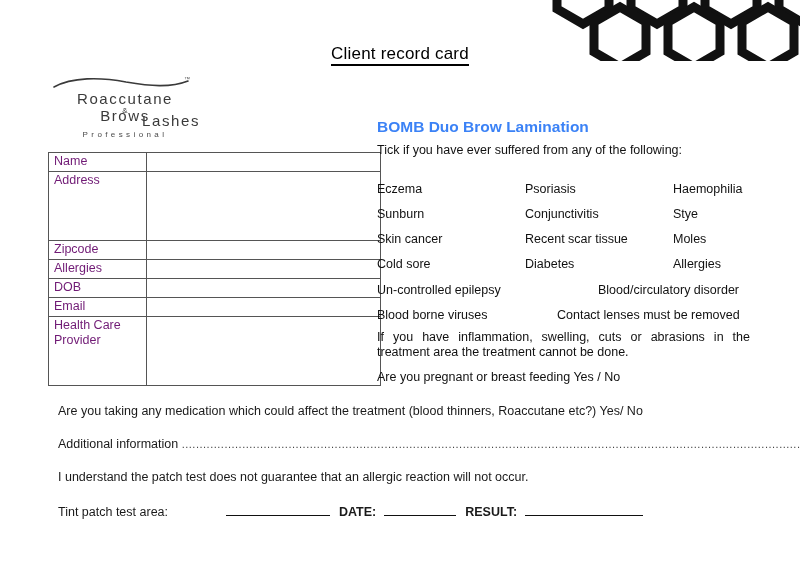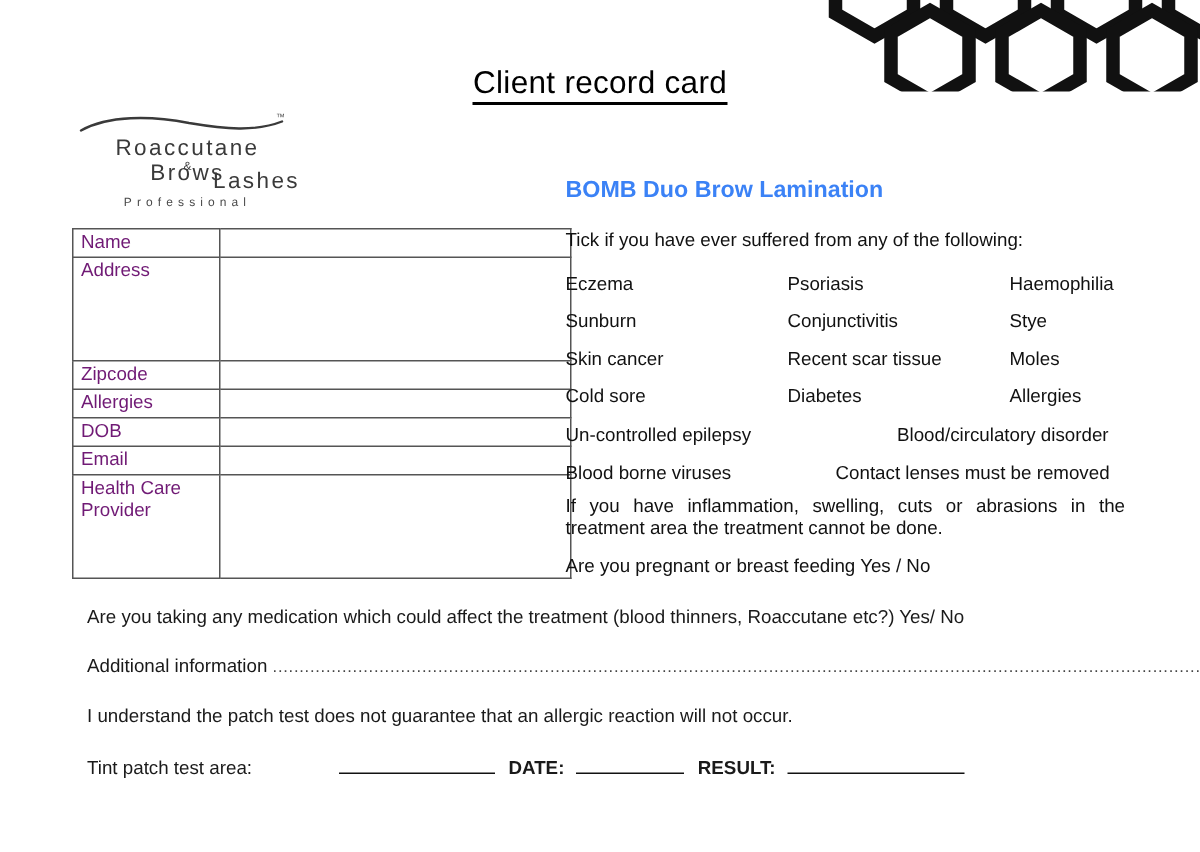--- a/index.html
+++ b/index.html
@@ -27,21 +27,21 @@
     pointer-events: none;
   }
 
   
   #page-title {
     position: absolute;
     top: 44px;
     left: 0;
     width: 800px;
     text-align: center;
-    font-size: 21px;
+    font-size: 17px;
     letter-spacing: .2px;
     color: #000;
   }
   #page-title .u {
     border-bottom: 2px solid #000;
     padding-bottom: 1px;
   }
 
   
   #logo {
@@ -133,21 +133,21 @@
     left: 377px;
     width: 378px;
   }
   #treatment-title {
     top: 118px;
     font-size: 15.5px;
     font-weight: bold;
     color: #3b82f6;
   }
   #tick-instruction {
-    top: 153px;
+    top: 143px;
     font-size: 12.5px;
   }
   .cond-row {
     position: absolute;
     left: 377px;
     width: 378px;
     font-size: 12.5px;
   }
   .cond-row .c1 {
     position: absolute; left: 0;   white-space: nowrap;

